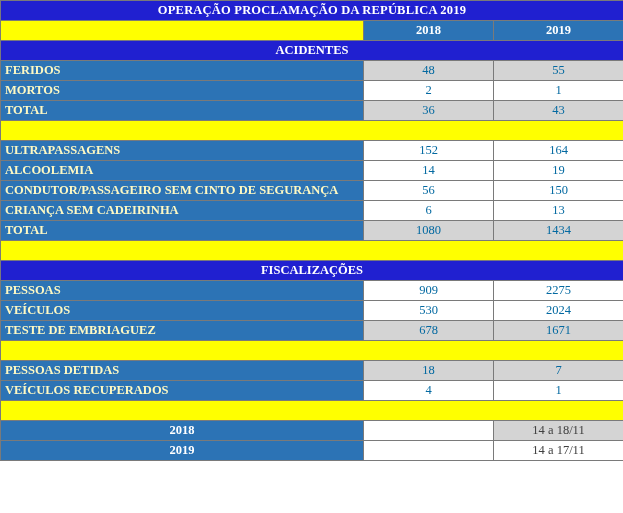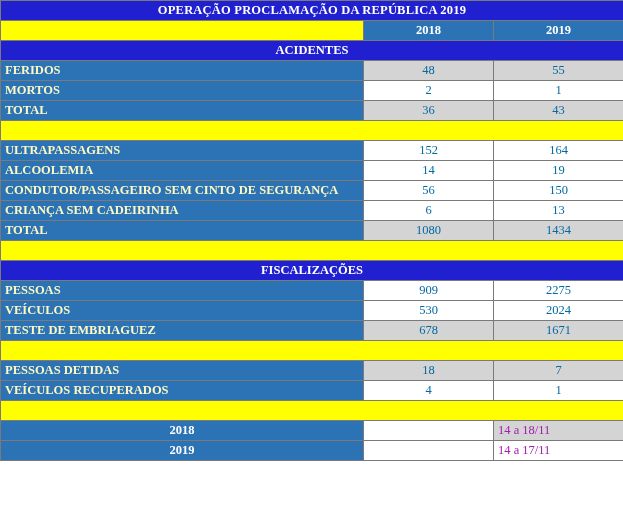--- a/index.html
+++ b/index.html
@@ -91,23 +91,23 @@
     background: #2c73b5;
     color: #ffffff;
     font-weight: bold;
     text-align: center;
     font-size: 12.5px;
   }
   .footblank {
     background: #ffffff;
   }
   .footval {
-    text-align: left;
-    font-size: 12.5px;
-    color: #a21caf;
+    text-align: center;
+    font-size: 12.5px;
+    color: #404040;
   }
   .footval.gray { background: #d4d4d4; }
 </style>
 </head>
 <body>
 
 <div class="sheet">
   <table class="grid">
     <colgroup>
       <col class="c-label">

